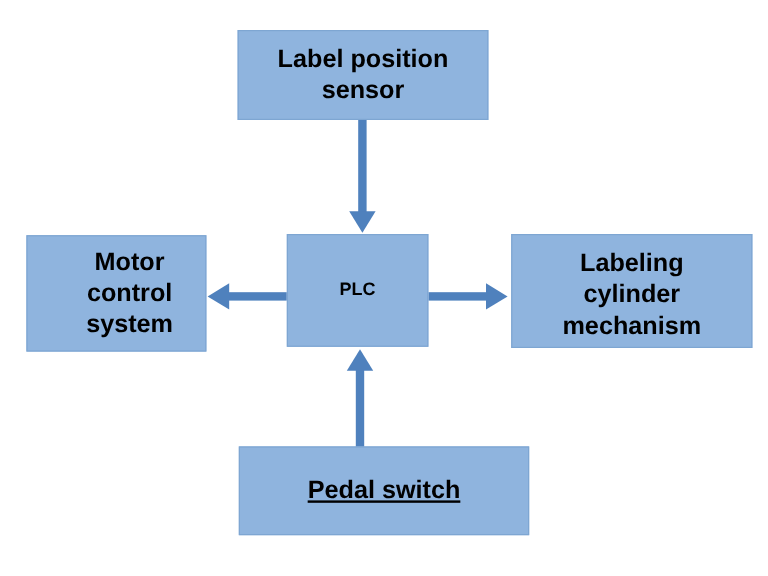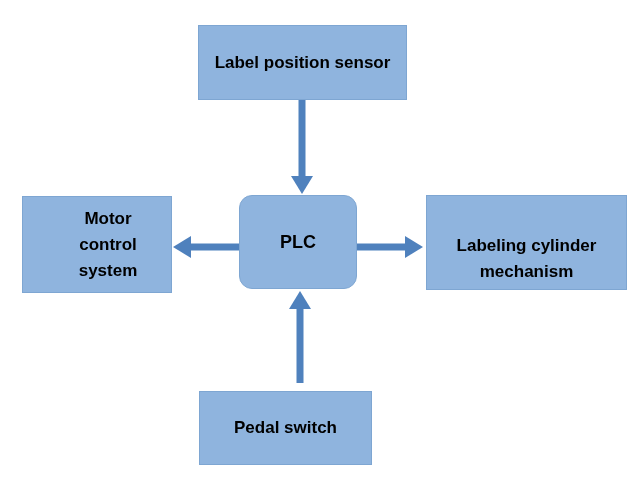--- a/index.html
+++ b/index.html
@@ -25,30 +25,30 @@
   .node {
     position: absolute;
     box-sizing: border-box;
     background: var(--box-fill);
     border: 1.5px solid var(--box-border);
     display: flex;
     align-items: center;
     justify-content: center;
     text-align: center;
     font-weight: bold;
-    font-size: 17px;
+    font-size: 21px;
     line-height: 26px;
     color: var(--text-color);
     padding: 4px 14px;
   }
   .node-top    { left: 198px; top: 25px;  width: 209px; height: 75px; }
   .node-left   { left: 22px;  top: 196px; width: 150px; height: 97px; padding-left: 36px; }
-  .node-center { left: 239px; top: 195px; width: 118px; height: 94px; font-size: 18px; border-radius: 13px; }
+  .node-center { left: 239px; top: 195px; width: 118px; height: 94px; font-size: 15px; }
   .node-right  { left: 426px; top: 195px; width: 201px; height: 95px; align-items: flex-end; }
-  .node-bottom { left: 199px; top: 391px; width: 173px; height: 74px; }
+  .node-bottom { left: 199px; top: 372px; width: 242px; height: 74px; text-decoration: underline; }
   .arrow-layer {
     position: absolute;
     left: 0; top: 0;
     width: 640px;
     height: 480px;
     pointer-events: none;
   }
   .arrow { fill: var(--arrow-color); }
 </style>
 </head>

